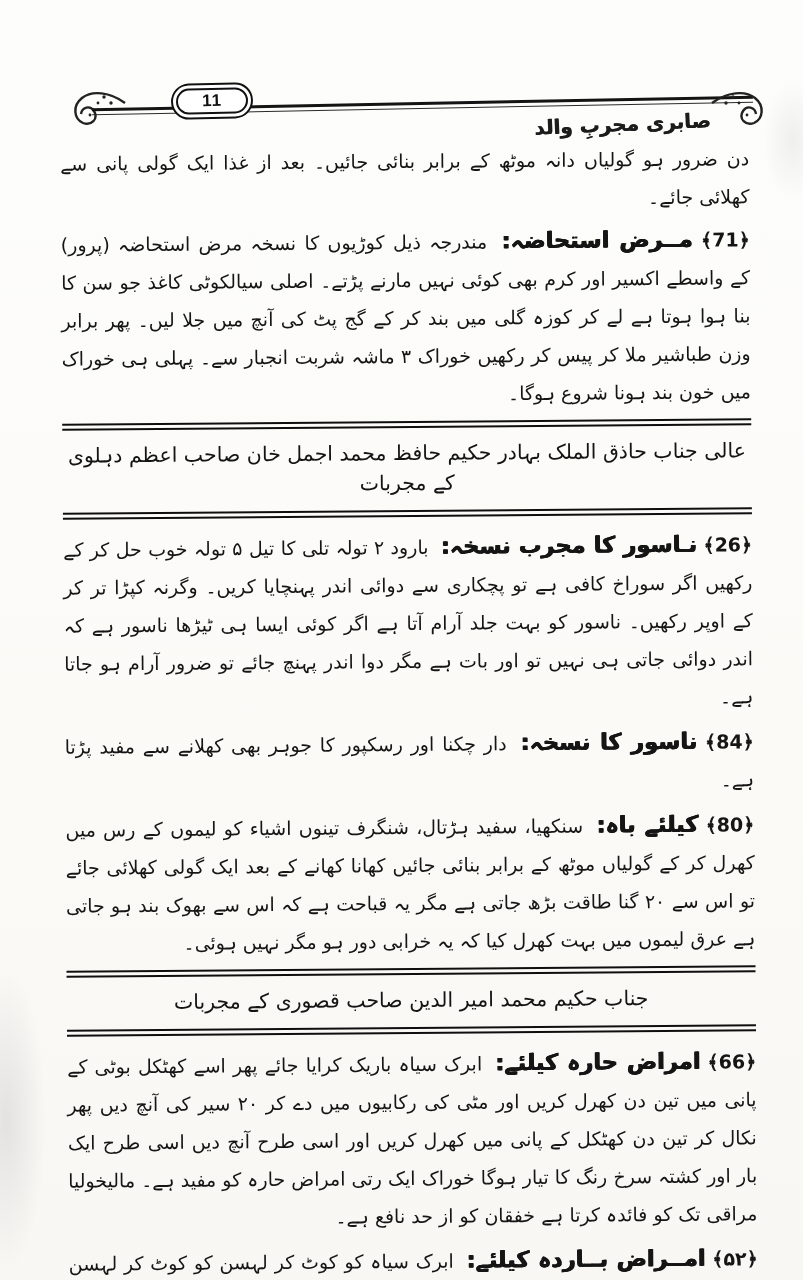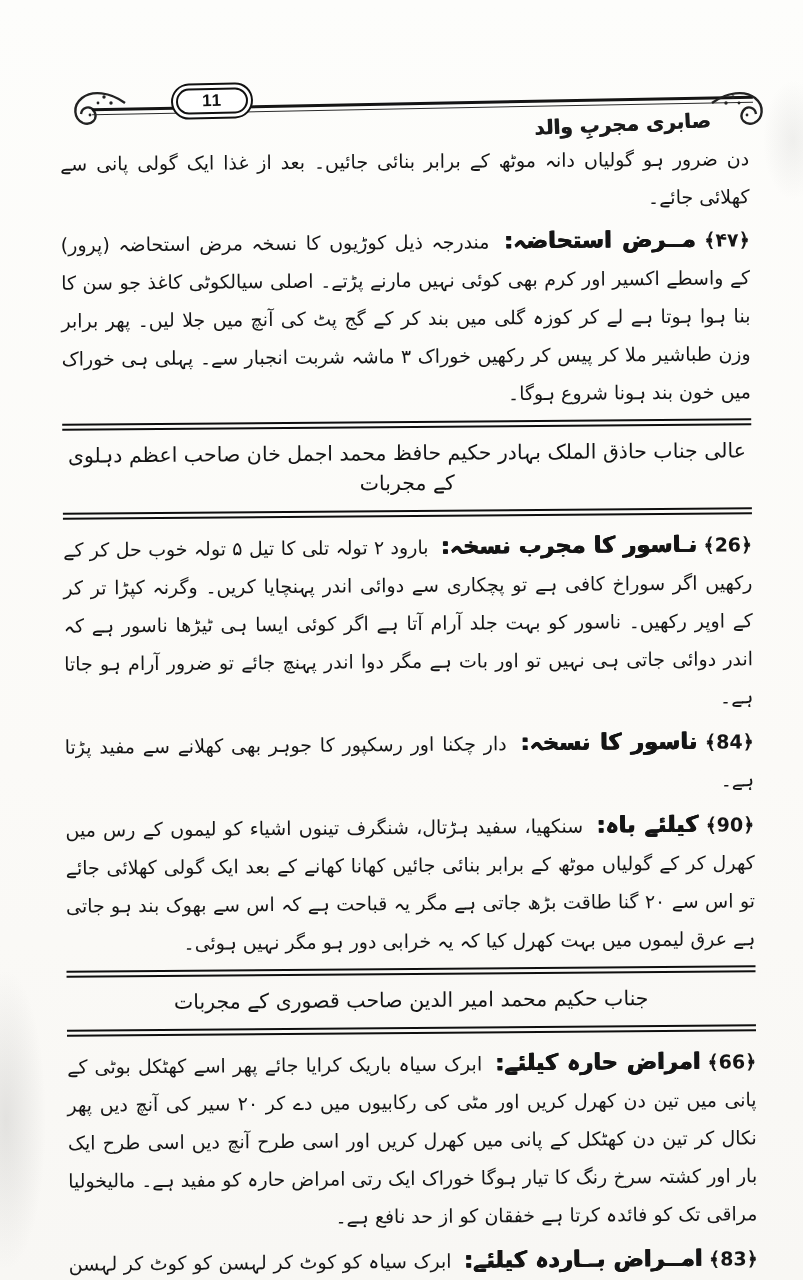--- a/index.html
+++ b/index.html
@@ -108,21 +108,21 @@
     </span>
 
     <span class="calligraphy">صابری مجربِ والد</span>
   </div>
 
   <div class="content">
 
     <p class="intro">دن ضرور ہو گولیاں دانہ موٹھ کے برابر بنائی جائیں۔ بعد از غذا ایک گولی پانی سے کھلائی جائے۔</p>
 
     <p class="entry">
-      <span class="marker">﴿۴۷﴾</span>
+      <span class="marker">﴿71﴾</span>
       <span class="entry-heading">مــرض استحاضہ:</span>
       <span class="entry-body">مندرجہ ذیل کوڑیوں کا نسخہ مرض استحاضہ (پرور) کے واسطے اکسیر اور کرم بھی کوئی نہیں مارنے پڑتے۔ اصلی سیالکوٹی کاغذ جو سن کا بنا ہوا ہوتا ہے لے کر کوزہ گلی میں بند کر کے گج پٹ کی آنچ میں جلا لیں۔ پھر برابر وزن طباشیر ملا کر پیس کر رکھیں خوراک ۳ ماشہ شربت انجبار سے۔ پہلی ہی خوراک میں خون بند ہونا شروع ہوگا۔</span>
     </p>
 
     <div class="section">
       <div class="double-rule"></div>
       <div class="section-heading">عالی جناب حاذق الملک بہادر حکیم حافظ محمد اجمل خان صاحب اعظم دہلوی کے مجربات</div>
       <div class="double-rule"></div>
     </div>
 
@@ -132,39 +132,39 @@
       <span class="entry-body">بارود ۲ تولہ تلی کا تیل ۵ تولہ خوب حل کر کے رکھیں اگر سوراخ کافی ہے تو پچکاری سے دوائی اندر پہنچایا کریں۔ وگرنہ کپڑا تر کر کے اوپر رکھیں۔ ناسور کو بہت جلد آرام آتا ہے اگر کوئی ایسا ہی ٹیڑھا ناسور ہے کہ اندر دوائی جاتی ہی نہیں تو اور بات ہے مگر دوا اندر پہنچ جائے تو ضرور آرام ہو جاتا ہے۔</span>
     </p>
 
     <p class="entry">
       <span class="marker">﴿84﴾</span>
       <span class="entry-heading">ناسور کا نسخہ:</span>
       <span class="entry-body">دار چکنا اور رسکپور کا جوہر بھی کھلانے سے مفید پڑتا ہے۔</span>
     </p>
 
     <p class="entry">
-      <span class="marker">﴿90﴾</span>
+      <span class="marker">﴿80﴾</span>
       <span class="entry-heading">کیلئے باہ:</span>
       <span class="entry-body">سنکھیا، سفید ہڑتال، شنگرف تینوں اشیاء کو لیموں کے رس میں کھرل کر کے گولیاں موٹھ کے برابر بنائی جائیں کھانا کھانے کے بعد ایک گولی کھلائی جائے تو اس سے ۲۰ گنا طاقت بڑھ جاتی ہے مگر یہ قباحت ہے کہ اس سے بھوک بند ہو جاتی ہے عرق لیموں میں بہت کھرل کیا کہ یہ خرابی دور ہو مگر نہیں ہوئی۔</span>
     </p>
 
     <div class="section">
       <div class="double-rule"></div>
       <div class="section-heading">جناب حکیم محمد امیر الدین صاحب قصوری کے مجربات</div>
       <div class="double-rule"></div>
     </div>
 
     <p class="entry">
       <span class="marker">﴿66﴾</span>
       <span class="entry-heading">امراض حارہ کیلئے:</span>
       <span class="entry-body">ابرک سیاہ باریک کرایا جائے پھر اسے کھٹکل بوٹی کے پانی میں تین دن کھرل کریں اور مٹی کی رکابیوں میں دے کر ۲۰ سیر کی آنچ دیں پھر نکال کر تین دن کھٹکل کے پانی میں کھرل کریں اور اسی طرح آنچ دیں اسی طرح ایک بار اور کشتہ سرخ رنگ کا تیار ہوگا خوراک ایک رتی امراض حارہ کو مفید ہے۔ مالیخولیا مراقی تک کو فائدہ کرتا ہے خفقان کو از حد نافع ہے۔</span>
     </p>
 
     <p class="entry">
-      <span class="marker">﴿83﴾</span>
+      <span class="marker">﴿۵۲﴾</span>
       <span class="entry-heading">امــراض بــاردہ کیلئے:</span>
       <span class="entry-body">ابرک سیاہ کو کوٹ کر لہسن کو کوٹ کر لہسن کا پانی نکال کر تین دن کھرل کر کے نسخہ نمبر ۵۱ کی طرح آنچ دیں۔ ایسی تین آنچ میں کشتہ ہوگا۔ یہ امراض باردہ و بلغمی کو مفید ہے۔</span>
     </p>
 
   </div>
 
   <div class="smudge"></div>
   <div class="smudge2"></div>
 </div>
 

